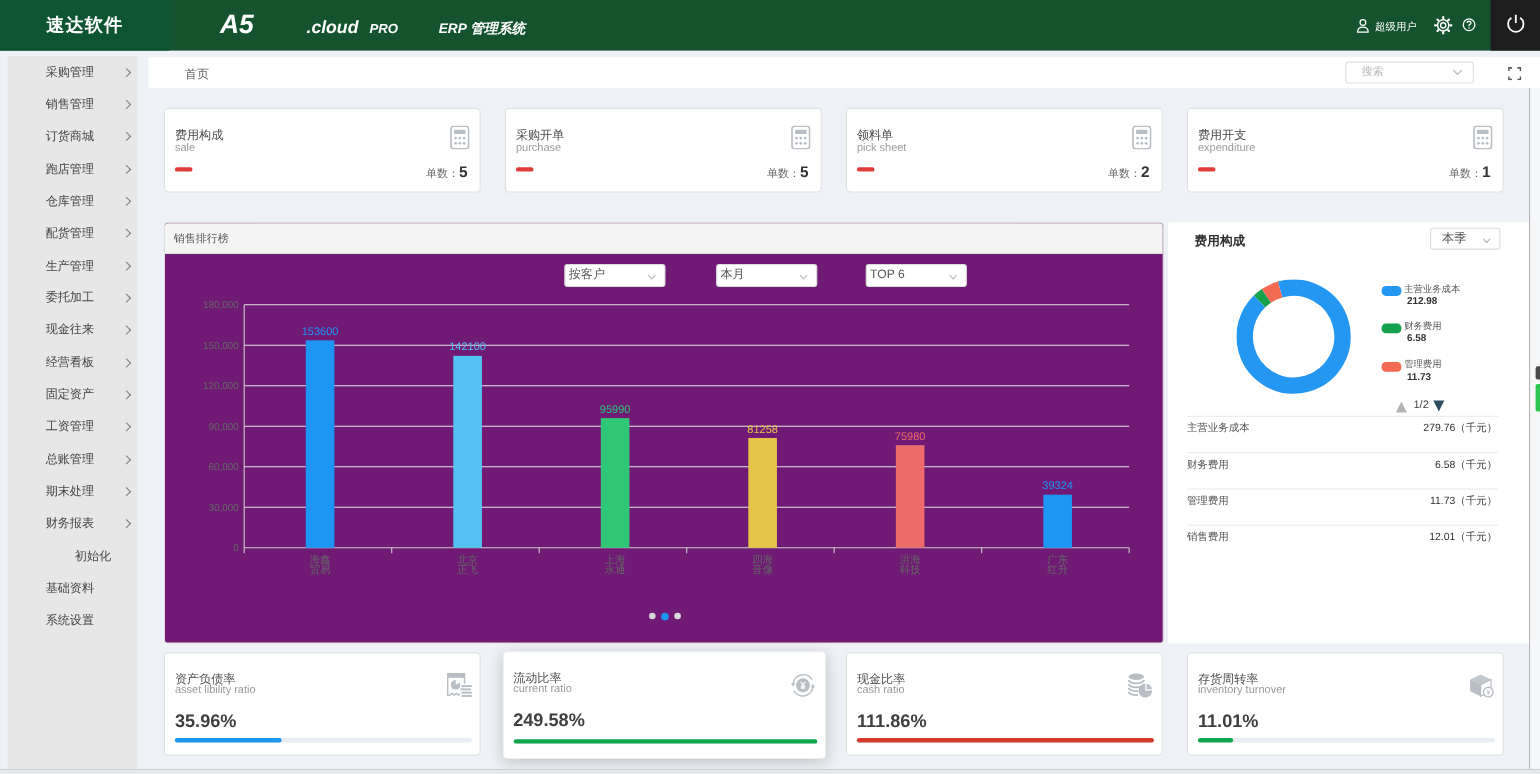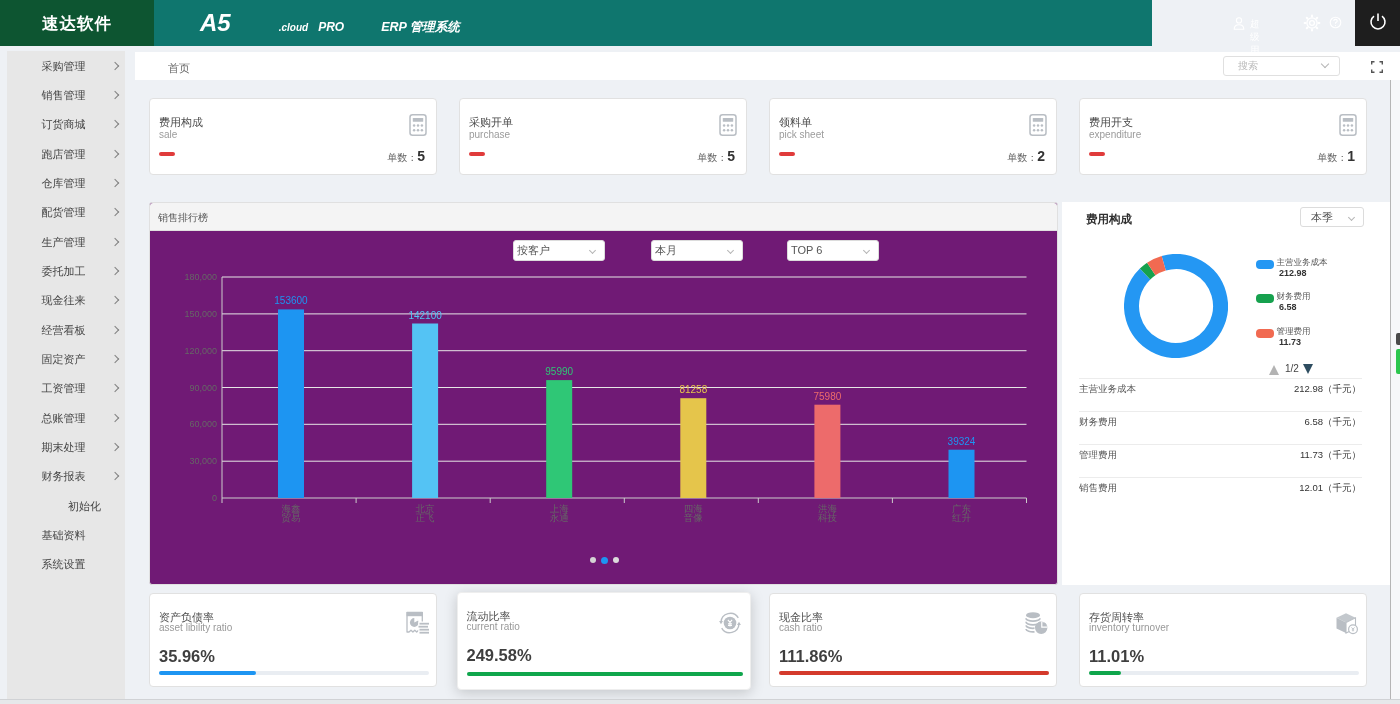--- a/index.html
+++ b/index.html
@@ -1,25 +1,25 @@
 <!DOCTYPE html>
 <html><head>
 <meta charset="utf-8">
 <style>
 * { margin:0; padding:0; box-sizing:border-box; }
 html,body { width:1400px; height:704px; overflow:hidden; }
 body { font-family:"Liberation Sans", sans-serif; background:#eef1f5; position:relative; }
 .abs { position:absolute; }
 
 
-#header { position:absolute; left:0; top:0; width:1152px; height:46px; background:#0f766e; }
+#header { position:absolute; left:0; top:0; width:1400px; height:46px; background:#14532d; }
 #logo { position:absolute; left:0; top:0; width:154px; height:46px; background:#0d5531; color:#fff; font-size:16.5px; font-weight:bold; letter-spacing:1px; text-align:center; line-height:46px; }
 #brand { position:absolute; left:200px; top:0; height:46px; color:#fff; font-style:italic; font-weight:bold; white-space:nowrap; }
 #brand .a5 { font-size:24px; }
-#brand .cloud { font-size:10px;padding-left:48px; }
+#brand .cloud { font-size:16px;padding-left:48px; }
 #brand .pro { font-size:12px; margin-left:10px; }
 #brand .erp { font-size:12.5px; margin-left:37px; }
 #huser { position:absolute; left:1250px; top:18px; color:#fff; font-size:9.5px; }
 #powerblk { position:absolute; left:1355px; top:0; width:45px; height:46px; background:#1e1e1e; }
 
 
 #sidebar { position:absolute; left:7px; top:51px; width:118px; height:649px; background:#e7e7e7; }
 .mi { position:absolute; left:0; width:121px; height:22px; font-size:11px; color:#454545; text-align:center; line-height:22px; padding-right:8px; }
 .mi .chev { position:absolute; right:10px; top:8px; width:6px; height:6px; border-right:1px solid #808080; border-top:1px solid #808080; transform:rotate(45deg); }
 
@@ -293,21 +293,21 @@
     <div class="lab" style="margin-left:20.5px;">管理费用</div>
     <div class="val" style="margin-left:23px;">11.73</div>
   </div>
 
 <div class="abs" style="left:1269px;top:364.5px;width:0;height:0;border-left:5.5px solid transparent;border-right:5.5px solid transparent;border-bottom:10px solid #b3b3b3;"></div>
 <div class="abs" style="left:1285px;top:362.5px;font-size:10px;color:#444;">1/2</div>
 <div class="abs" style="left:1303px;top:364px;width:0;height:0;border-left:5.5px solid transparent;border-right:5.5px solid transparent;border-top:10.5px solid #2e4d60;"></div>
 
 <div class="rrow" style="top:378px;">
     <div class="rl">主营业务成本</div>
-    <div class="rv">212.98（千元）</div>
+    <div class="rv">279.76（千元）</div>
   </div>
 <div class="rrow" style="top:411px;">
     <div class="rl">财务费用</div>
     <div class="rv">6.58（千元）</div>
   </div>
 <div class="rrow" style="top:444px;">
     <div class="rl">管理费用</div>
     <div class="rv">11.73（千元）</div>
   </div>
 <div class="rrow" style="top:477px;">

